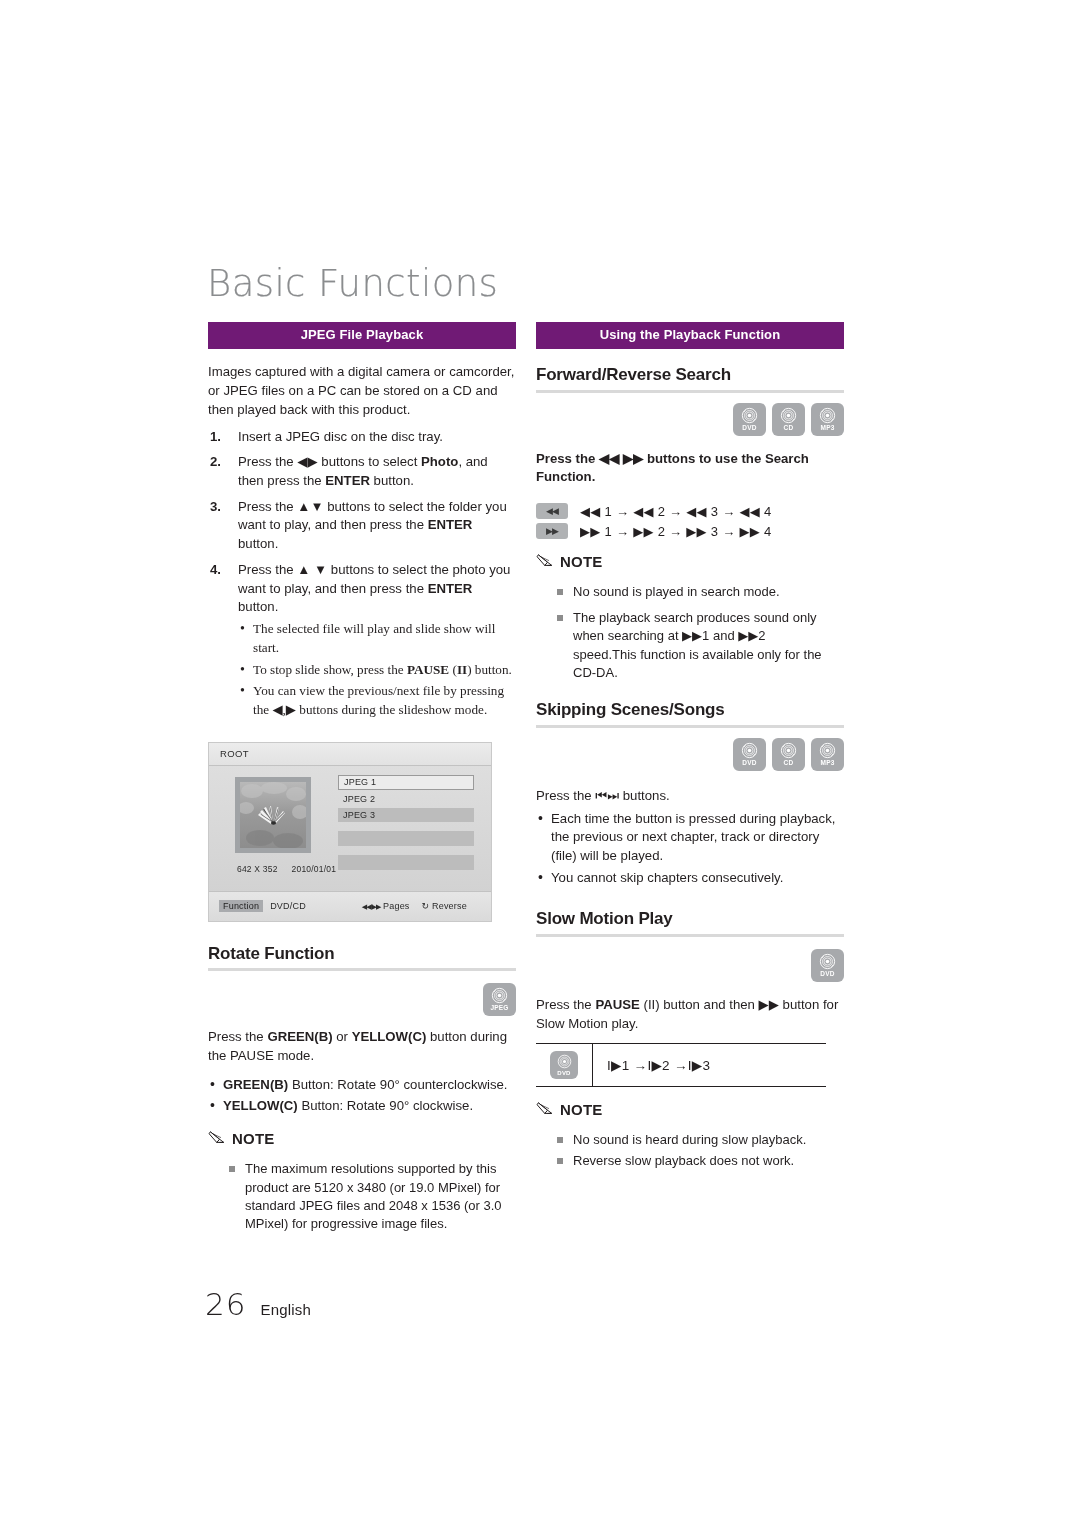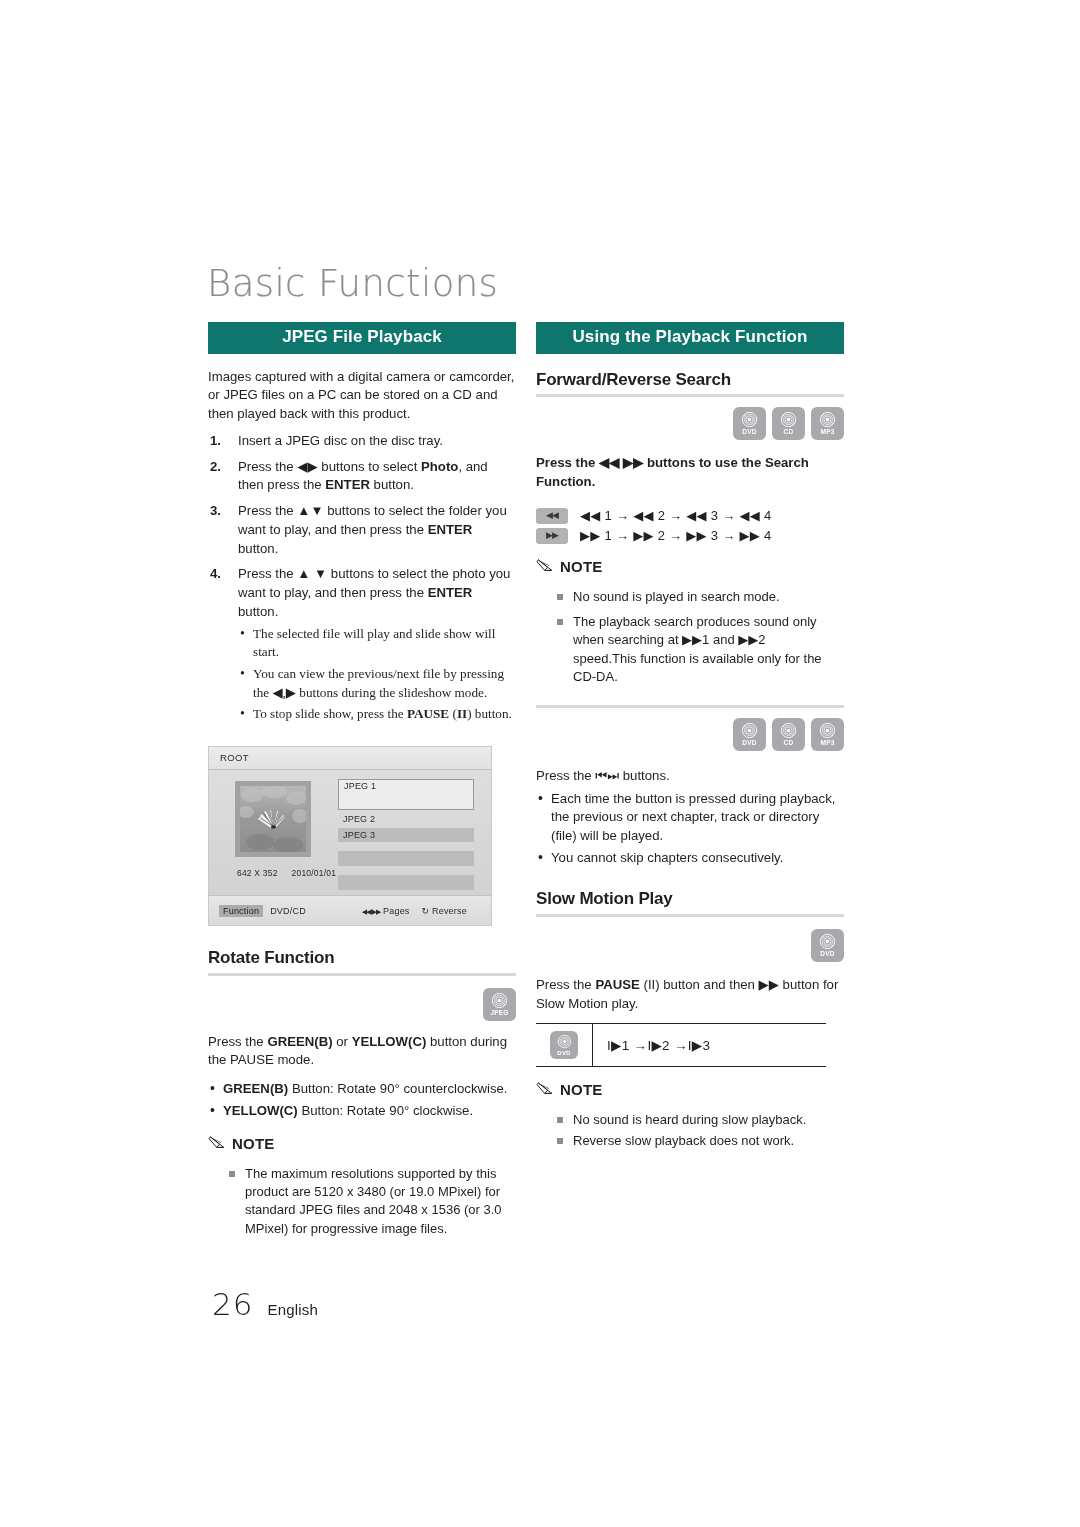--- a/index.html
+++ b/index.html
@@ -39,23 +39,23 @@
   .col {
     position: absolute;
     top: 322px;
     width: 308px;
   }
   .col-left  { left: 208px; }
   .col-right { left: 536px; }
 
   
   .section-bar {
-    background: #0f766e;
+    background: #701a75;
     color: #ffffff;
-    font-size: 17px;
+    font-size: 13px;
     font-weight: bold;
     text-align: center;
     padding: 6px 0 7px 0;
     line-height: 1.1;
     letter-spacing: 0.1px;
   }
 
   
   .h2 {
     font-size: 17px;
@@ -300,21 +300,21 @@
     line-height: 14px;
     margin-bottom: 2px;
     padding-left: 5px;
     font-size: 9px;
     letter-spacing: 0.2px;
     box-sizing: border-box;
   }
   .osd-file.sel {
     background: #ececec;
     border: 1px solid #9a9a9a;
-    height: 31px;
+    height: 15px;
     line-height: 13px;
   }
   .osd-file.plain { background: transparent; }
   .osd-file.shade { background: #bcbcbc; }
   .osd-file.empty { background: #bcbcbc; height: 15px; margin-top: 9px; }
   .osd-footer {
     position: absolute;
     left: 0; bottom: 0;
     width: 100%;
     height: 29px;
@@ -331,21 +331,21 @@
     padding: 1px 4px;
     letter-spacing: 0.2px;
   }
   .osd-footer .dvdcd { margin-left: 7px; letter-spacing: 0.2px; }
   .osd-footer .pages { margin-left: 56px; letter-spacing: 0.2px; }
   .osd-footer .ret { margin-left: 12px; letter-spacing: 0.2px; }
 
   
   .footer {
     position: absolute;
-    left: 212px;
+    left: 205px;
     bottom: 205px;
     display: flex;
     align-items: baseline;
     gap: 14px;
   }
   .footer .pageno {
     font-size: 31px;
     font-weight: 300;
     letter-spacing: 1px;
     color: #231f20;
@@ -384,24 +384,24 @@
       </li>
       <li>
         <span class="num">3.</span>
         <span>Press the ▲▼ buttons to select the folder you want to play, and then press the <b>ENTER</b> button.</span>
       </li>
       <li>
         <span class="num">4.</span>
         <span>Press the ▲ ▼ buttons to select the photo you want to play, and then press the <b>ENTER</b> button.</span>
         <ul class="bullets" style="margin-top:3px;font-family:Liberation Serif, serif;">
           <li>The selected file will play and slide show will start.</li>
-          <li>You can view the previous/next file by pressing the ◀,▶ buttons during the slideshow mode.</li>
           <li>
             To stop slide show, press the <b>PAUSE</b> (<b>II</b>) button.
           </li>
+          <li>You can view the previous/next file by pressing the ◀,▶ buttons during the slideshow mode.</li>
         </ul>
       </li>
     </ol>
 
     <div class="osd">
       <div class="osd-titlebar">ROOT</div>
       <div class="osd-main">
         <div class="osd-thumb-frame">
           <svg class="osd-thumb" viewBox="0 0 66 66" preserveAspectRatio="none">
             <defs>
@@ -578,20 +578,21 @@
         </svg>
         <span class="label">NOTE</span>
       </div>
       <ul class="note-list">
         <li>No sound is played in search mode.</li>
         <li>The playback search produces sound only when searching at ▶▶1 and ▶▶2 speed.This function is available only for the CD-DA.</li>
       </ul>
     </div>
 
     <div style="margin-top:18px;">
+      <div class="h2">Skipping Scenes/Songs</div>
       <div class="h2-rule"></div>
 
       <div class="badge-row" style="margin-top:10px;">
         <div class="badge">
           <svg class="disc" width="17" height="17" viewBox="0 0 20 20">
             <circle cx="10" cy="10" r="8.4" fill="none" stroke="#ffffff" stroke-width="1.1"></circle>
             <circle cx="10" cy="10" r="5.9" fill="none" stroke="#ffffff" stroke-width="0.8"></circle>
             <circle cx="10" cy="10" r="4.1" fill="none" stroke="#ffffff" stroke-width="0.8"></circle>
             <circle cx="10" cy="10" r="2.1" fill="#ffffff"></circle>
             <path d="M3.3 6.2 a8 8 0 0 1 2.2 -2.4" stroke="#ffffff" stroke-width="1" fill="none"></path>

